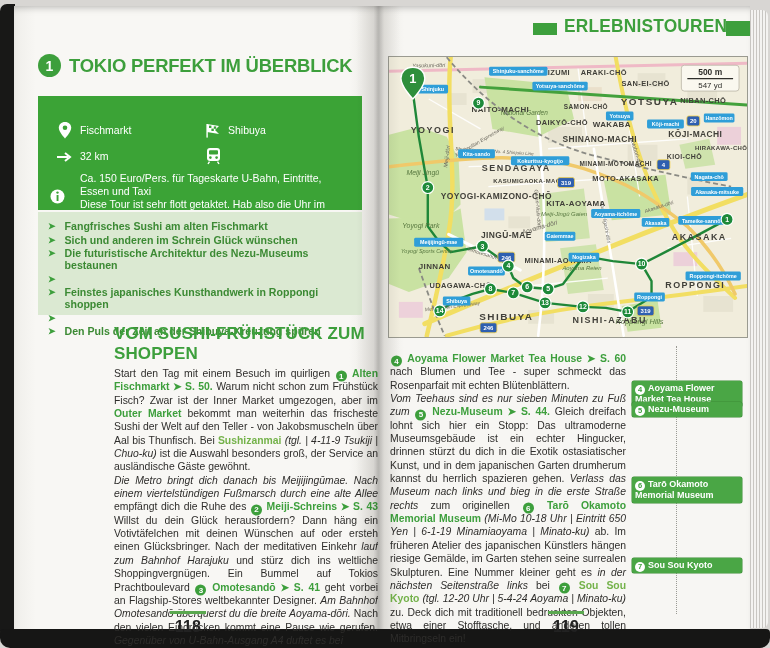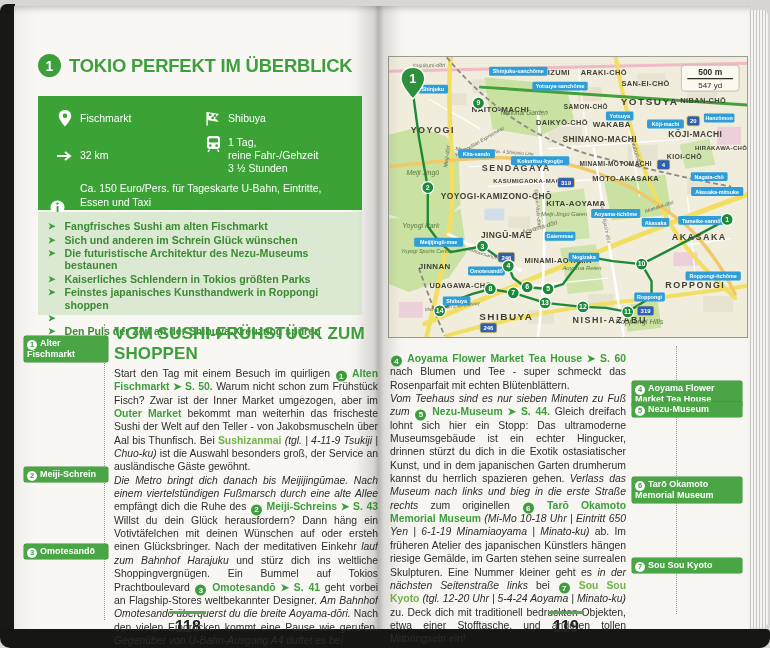--- a/index.html
+++ b/index.html
@@ -26,21 +26,21 @@
   .spine-shadow{position:absolute;left:356px;top:6px;width:44px;height:623px;pointer-events:none;
     background:linear-gradient(90deg,rgba(0,0,0,0) 0,rgba(0,0,0,.08) 40%,rgba(0,0,0,.20) 52%,rgba(0,0,0,.07) 64%,rgba(0,0,0,0) 100%);}
 
   
   .lp-header{position:absolute;left:24px;top:48px;display:flex;align-items:center;gap:8px;}
   .tour-badge{width:23px;height:23px;border-radius:50%;background:var(--green);color:#fff;
     font-weight:bold;font-size:14px;display:flex;align-items:center;justify-content:center;}
   .lp-title{color:var(--green);font-size:19px;font-weight:bold;letter-spacing:-.2px;transform:scaleX(.97);transform-origin:left;}
 
   .info-box{position:absolute;left:24px;top:90px;width:324px;height:114px;background:var(--box-green);
-    color:#fff;padding:14px 10px 7px 12px;font-size:10.5px;line-height:1.25;}
+    color:#fff;padding:26px 10px 7px 12px;font-size:10.5px;line-height:1.25;}
   .info-grid{display:grid;grid-template-columns:30px 118px 30px 1fr;row-gap:9px;align-items:center;}
   .info-grid .ico{display:flex;justify-content:center;align-items:center;}
   .info-note{display:grid;grid-template-columns:30px 1fr;margin-top:7px;align-items:center;}
   .info-note .txt p{margin:0;}
   .vtop{align-self:start;}
 
   .highlights{position:absolute;left:24px;top:206px;width:324px;height:103px;background:var(--light-green);
     padding:8px 10px 6px 10px;}
   .highlights ul{list-style:none;}
   .highlights li{display:flex;gap:9px;font-size:10.6px;font-weight:bold;color:#3c8a34;line-height:12.4px;margin-bottom:1.1px;}
@@ -137,25 +137,20 @@
         <span>32 km</span>
         <span class="ico vtop">
           <svg width="15" height="17" viewBox="0 0 15 17">
               <rect x="1" y="0" width="13" height="13" rx="3" fill="#fff"></rect>
               <rect x="3" y="2.2" width="9" height="4.2" rx="1" fill="#3ba336"></rect>
               <circle cx="4.4" cy="9.6" r="1.3" fill="#3ba336"></circle>
               <circle cx="10.6" cy="9.6" r="1.3" fill="#3ba336"></circle>
               <path d="M3.5 13.6 2 16M11.5 13.6 13 16" stroke="#fff" stroke-width="1.4"></path>
             </svg>
         </span>
-        <span class="vtop">
-          <span>1 Tag,</span><br>
-          <span>reine Fahr-/Gehzeit</span><br>
-          <span>3 ½ Stunden</span>
-        </span>
       </div>
       <div class="info-note">
         <span class="ico">
           <svg width="15" height="15" viewBox="0 0 15 15">
               <circle cx="7.5" cy="7.5" r="7" fill="#fff"></circle>
               <rect x="6.6" y="6" width="1.9" height="6" fill="#3ba336"></rect>
               <circle cx="7.5" cy="3.6" r="1.2" fill="#3ba336"></circle>
             </svg>
         </span>
         <span class="txt">
@@ -174,62 +169,58 @@
           <li>
             <span class="arr">➤</span>
             <span>Sich und anderen im Schrein Glück wünschen</span>
           </li>
           <li>
             <span class="arr">➤</span>
             <span>Die futuristische Architektur des Nezu-Museums bestaunen</span>
           </li>
           <li>
             <span class="arr">➤</span>
-            <span>Kaiserliches Schlendern in Tokios größten Parks</span>
           </li>
           <li>
             <span class="arr">➤</span>
             <span>Feinstes japanisches Kunsthandwerk in Roppongi shoppen</span>
           </li>
           <li>
             <span class="arr">➤</span>
           </li>
           <li>
             <span class="arr">➤</span>
             <span>Den Puls der Zeit an der Shibuya-Kreuzung spüren</span>
           </li>
         </ul>
     </div>
 
     <div class="article-wrap-left">
-      <div class="margin-col">
-        <div class="dotline"></div>
-        <div id="lp-margin">
-            <div class="pill" style="top: 12px;"><span class="pnum">1</span>Alter Fischmarkt</div>
-            <div class="pill" style="top: 143px;"><span class="pnum">2</span>Meiji-Schrein</div>
-            <div class="pill" style="top: 220px;"><span class="pnum">3</span>Omotesandō</div>
-          </div>
-      </div>
       <div class="text-col-left">
         <div class="article-heading">VOM SUSHI-FRÜHSTÜCK ZUM SHOPPEN</div>
         <div class="article" id="lp-article">
             <p><span class="seg-plain">Start den Tag mit einem Besuch im quirligen </span><span class="seg-num">1</span><span class="seg-link"> Alten Fischmarkt ➤ S. 50.</span><span class="seg-plain"> Warum nicht schon zum Frühstück Fisch? Zwar ist der Inner Market umgezogen, aber im </span><span class="seg-link">Outer Market</span><span class="seg-plain"> bekommt man weiterhin das frischeste Sushi der Welt auf den Teller - von Jakobsmuscheln über Aal bis Thunfisch. Bei </span><span class="seg-linklight">Sushizanmai</span><span class="seg-italic"> (tgl. | 4-11-9 Tsukiji | Chuo-ku)</span><span class="seg-plain"> ist die Auswahl besonders groß, der Service an ausländische Gäste gewöhnt.</span></p>
             <p><span class="seg-italic">Die Metro bringt dich danach bis Meijijingūmae. Nach einem viertelstündigen Fußmarsch durch eine alte Allee</span><span class="seg-plain"> empfängt dich die Ruhe des </span><span class="seg-num">2</span><span class="seg-link"> Meiji-Schreins ➤ S. 43</span><span class="seg-plain"> Willst du dein Glück herausfordern? Dann häng ein Votivtäfelchen mit deinen Wünschen auf oder ersteh einen Glücksbringer. Nach der meditativen Einkehr </span><span class="seg-italic">lauf zum Bahnhof Harajuku</span><span class="seg-plain"> und stürz dich ins weltliche Shoppingvergnügen. Ein Bummel auf Tokios Prachtboulevard </span><span class="seg-num">3</span><span class="seg-link"> Omotesandō ➤ S. 41</span><span class="seg-plain"> geht vorbei an Flagship-Stores weltbekannter Designer. </span><span class="seg-italic">Am Bahnhof Omotesandō überquerst du die breite Aoyama-dōri.</span><span class="seg-plain"> Nach den vielen Eindrücken kommt eine Pause wie gerufen. </span><span class="seg-italic">Gegenüber von U-Bahn-Ausgang A4 duftet es bei</span></p>
           </div>
       </div>
     </div>
 
     <div class="footer footer-left">
       <div class="rule"></div>
       <div class="pno">118</div>
     </div>
   </div>
 
   <div class="page page-right">
 
+    <div class="rp-header">
+      <div class="rp-dash"></div>
+      <div class="rp-title">ERLEBNISTOUREN</div>
+      <div class="rp-block"></div>
+    </div>
 
     <div class="map-frame">
       <svg id="map-svg" width="358" height="280" viewBox="0 0 360 281">
 
         <rect x="0" y="0" width="360" height="281" fill="#f1eddc"></rect>
 
         <g opacity="0.9">
           <rect x="84" y="22" width="26" height="14" fill="#e6e2d0"></rect>
             <rect x="150" y="40" width="30" height="16" fill="#e6e2d0"></rect>
           <rect x="190" y="30" width="24" height="14" fill="#eadfca"></rect>

